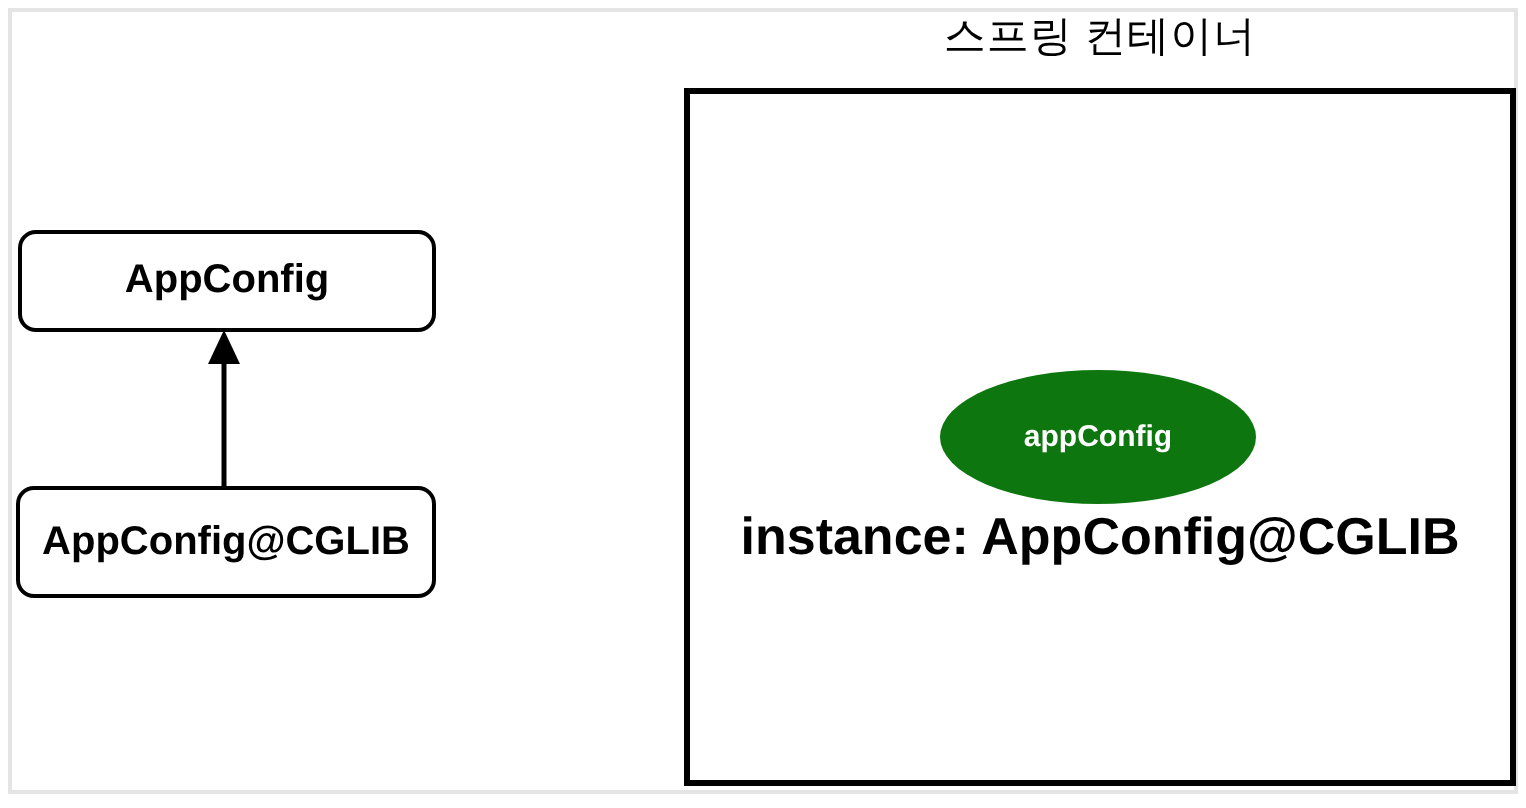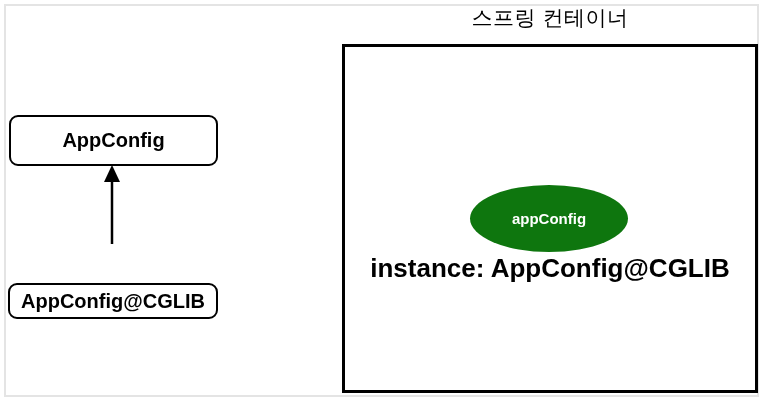--- a/index.html
+++ b/index.html
@@ -20,33 +20,34 @@
     border-radius: 9px;
     background: #ffffff;
     display: flex;
     align-items: center;
     justify-content: center;
     font-weight: bold;
     font-size: 20px;
     color: #000000;
   }
   .appconfig-box { left: 9px;  top: 115px; width: 209px; height: 51px; }
-  .cglib-box     { left: 8px;  top: 243px; width: 210px; height: 36px; margin-top: 40px; }
+  .cglib-box     { left: 8px;  top: 243px; width: 210px; height: 56px; }
 
   .arrow-svg { position: absolute; left: 96px; top: 164px; }
 
   
   .container-title {
     position: absolute;
     left: 342px; top: 4px; width: 416px;
     text-align: center;
     font-size: 21px;
     font-weight: 500;
     color: #000000;
     letter-spacing: 0.5px;
+    font-family: Liberation Serif, serif;
   }
   .container-box {
     position: absolute;
     left: 342px; top: 44px;
     width: 416px; height: 349px;
     border: 3px solid #000000;
     background: #ffffff;
   }
   .bean-ellipse {
     position: absolute;

